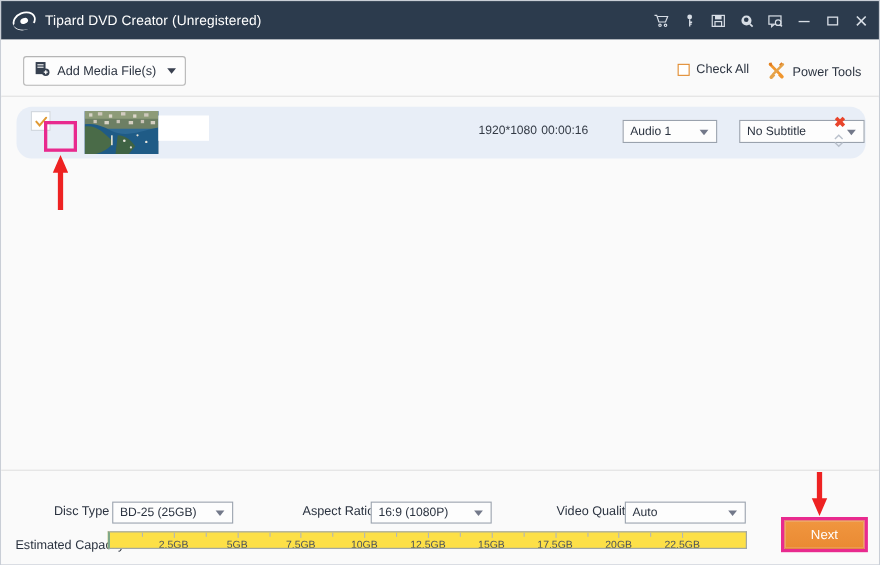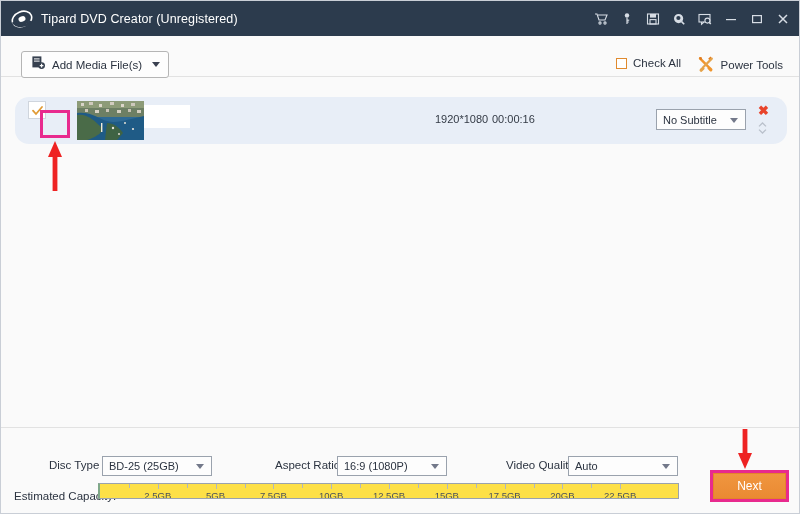--- a/index.html
+++ b/index.html
@@ -42,21 +42,21 @@
     width: 24px; height: 24px;
     display: flex; align-items: center; justify-content: center;
     color: #d7dde5;
     cursor: pointer;
   }
   .ticon svg { display: block; }
 
   
   .toolbar {
     position: absolute; left: 0; top: 35px;
-    width: 800px; height: 41px;
+    width: 800px; height: 52px;
     background: #fafafa;
     border-bottom: 1px solid #e2e2e2;
   }
   .addmedia {
     position: absolute; left: 20px; top: 15px;
     height: 27px; min-width: 130px;
     background: #fdfdfd;
     border: 1px solid #b5b5b5;
     border-radius: 3px;
     display: flex; align-items: center;
@@ -146,21 +146,21 @@
     cursor: pointer;
   }
   .sel .scaret {
     position: absolute; right: 7px; top: 8px;
     width: 0; height: 0;
     border-left: 4px solid transparent;
     border-right: 4px solid transparent;
     border-top: 5px solid #73798a;
   }
   .sel-audio { left: 551px; width: 86px; }
-  .sel-sub   { left: 641px; width: 90px; }
+  .sel-sub   { left: 657px; width: 114px; }
   .row-x {
     position: absolute; right: 18px; top: 7px;
     color: #e8442b; font-size: 13px; font-weight: bold;
     cursor: pointer; line-height: 1;
   }
   .row-spin {
     position: absolute; right: 19px; top: 23px;
     cursor: pointer;
   }
   .arrow-up-check {
@@ -371,20 +371,24 @@
           <circle cx="48" cy="22" r="1" fill="#e4e0d6"></circle>
           <circle cx="56" cy="28" r="1.1" fill="#e9e6dd"></circle>
           <circle cx="42" cy="33" r="1" fill="#ded9cf"></circle>
           <rect x="24" y="22" width="1.4" height="9" fill="#f0ead8"></rect>
         </svg>
       </div>
       <div class="fname"></div>
       <div class="res">1920*1080</div>
       <div class="dur">00:00:16</div>
 
+      <div class="sel sel-audio">
+        <span>Audio 1</span>
+        <span class="scaret"></span>
+      </div>
       <div class="sel sel-sub">
         <span>No Subtitle</span>
         <span class="scaret"></span>
       </div>
 
       <div class="row-x">✖</div>
       <div class="row-spin">
         <svg width="11" height="16" viewBox="0 0 11 16" fill="none" stroke="#b9c0cb" stroke-width="1.3">
           <path d="M2 6.4L5.5 3 9 6.4"></path>
             <path d="M2 9.6L5.5 13 9 9.6"></path>

